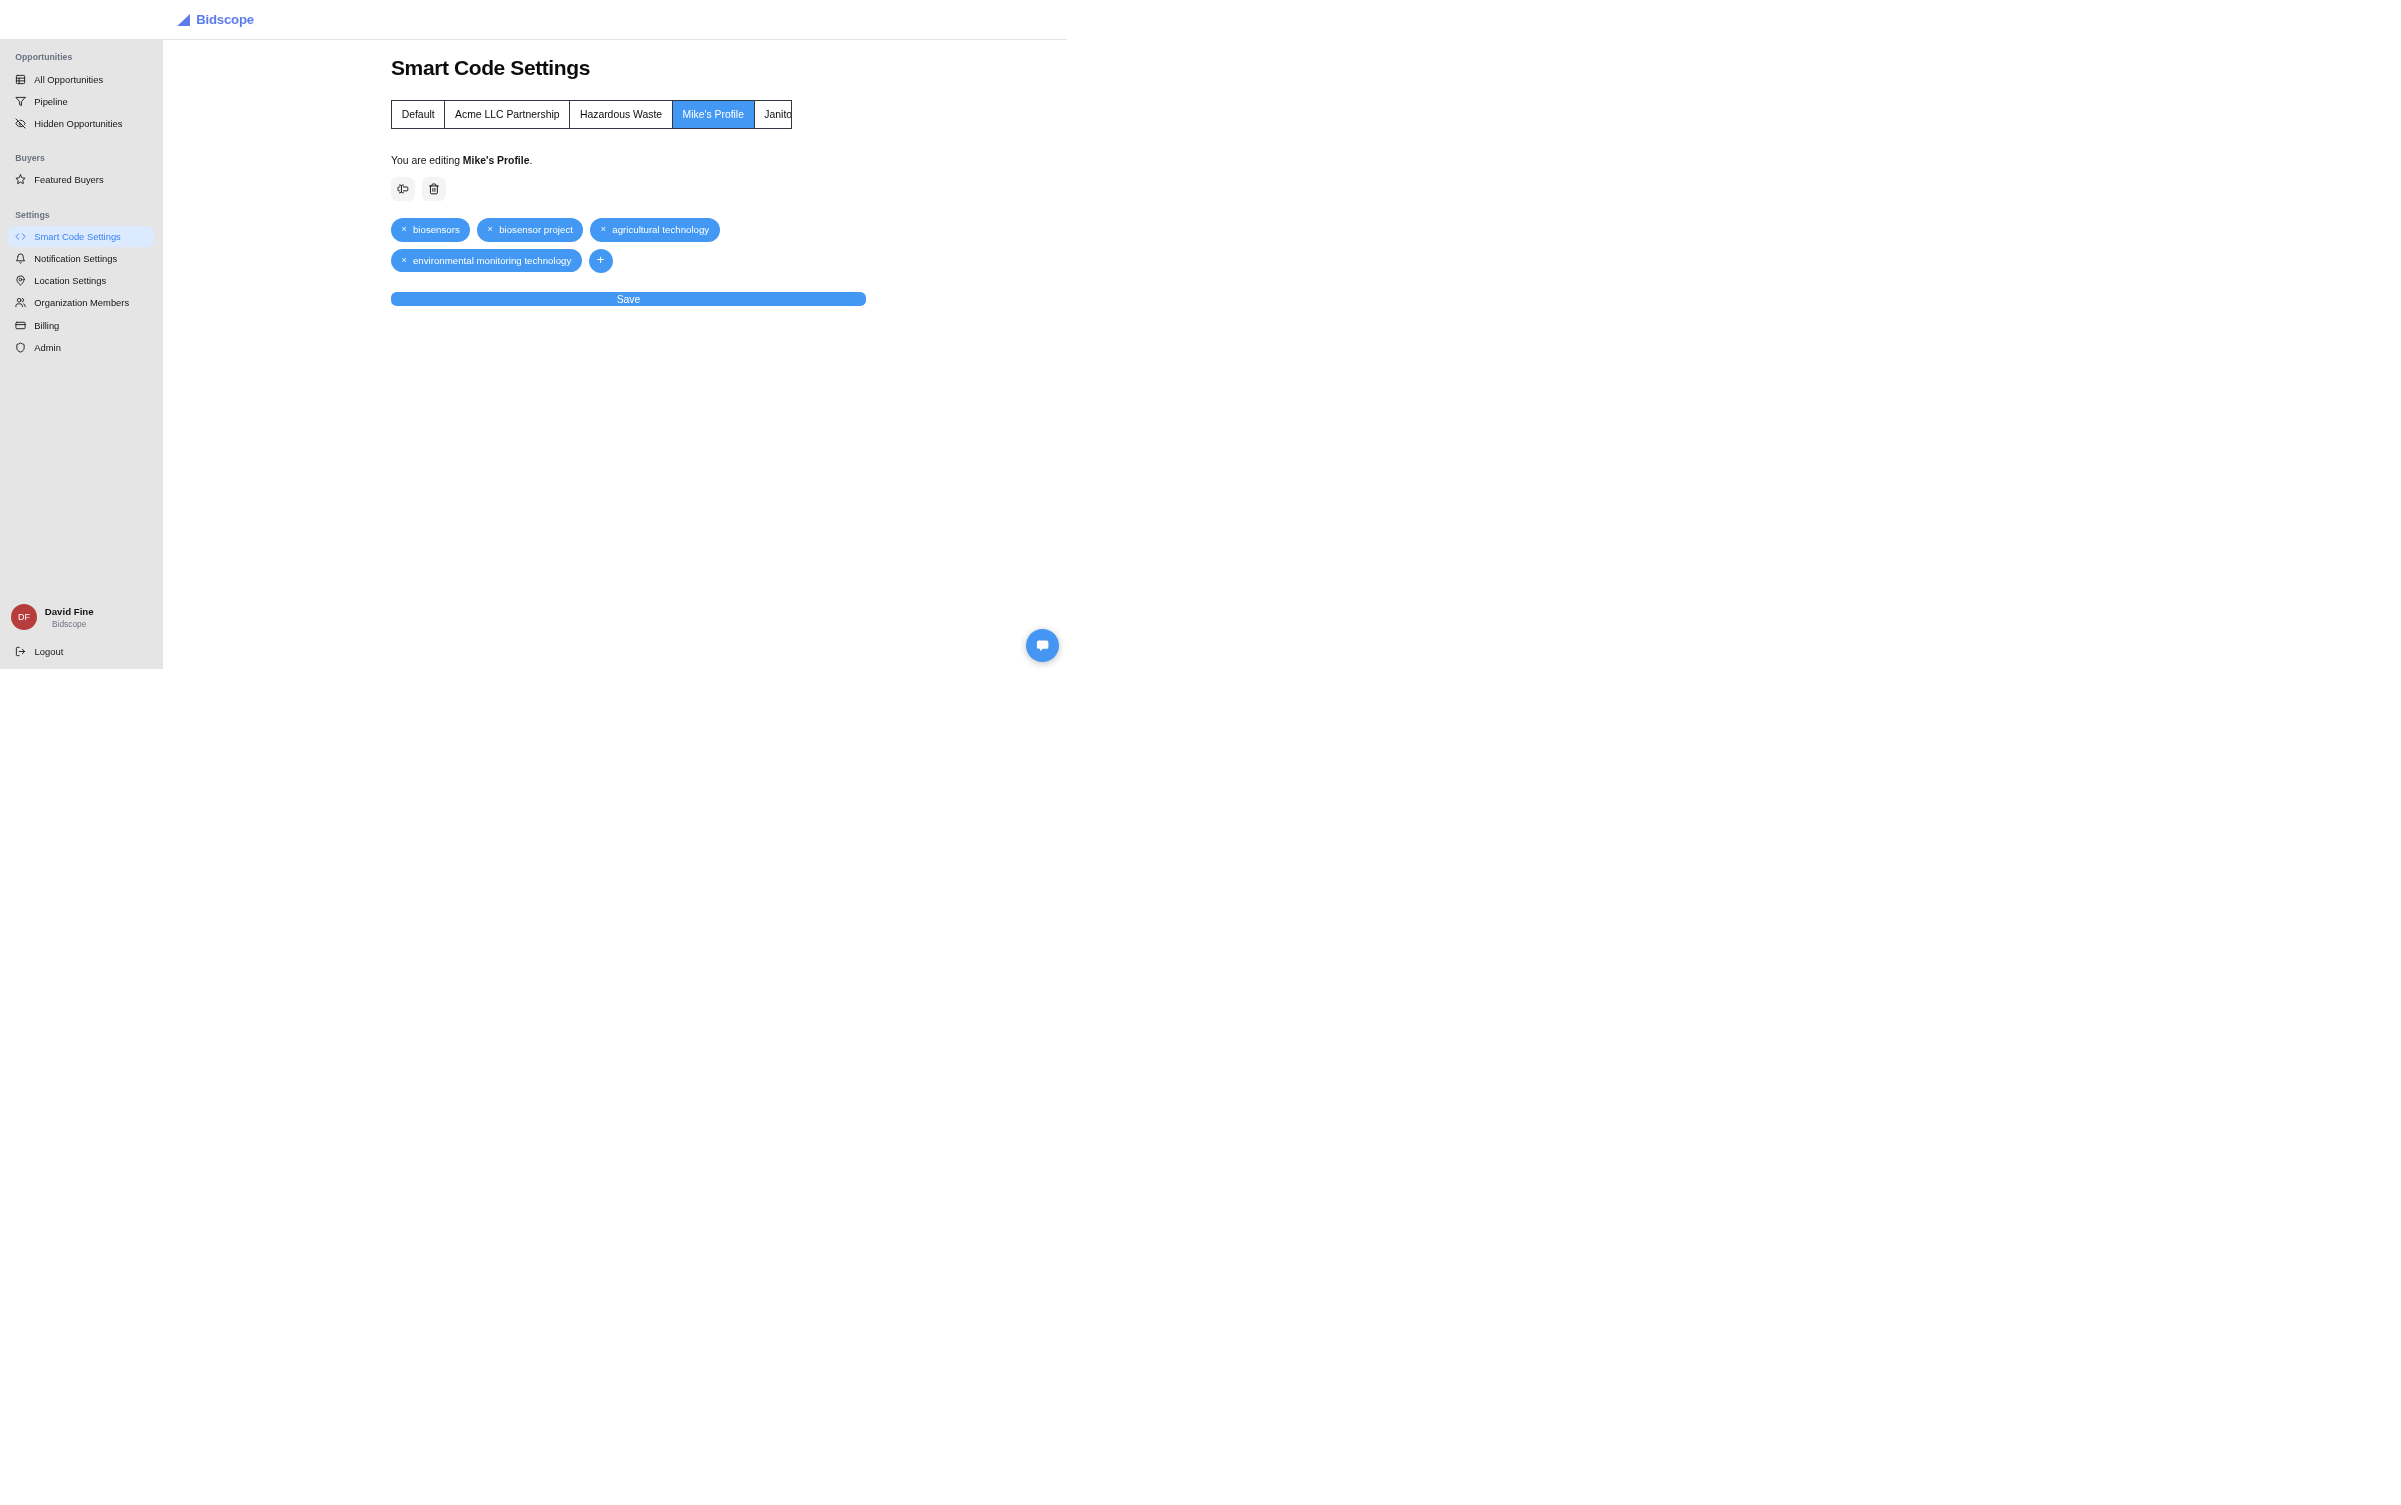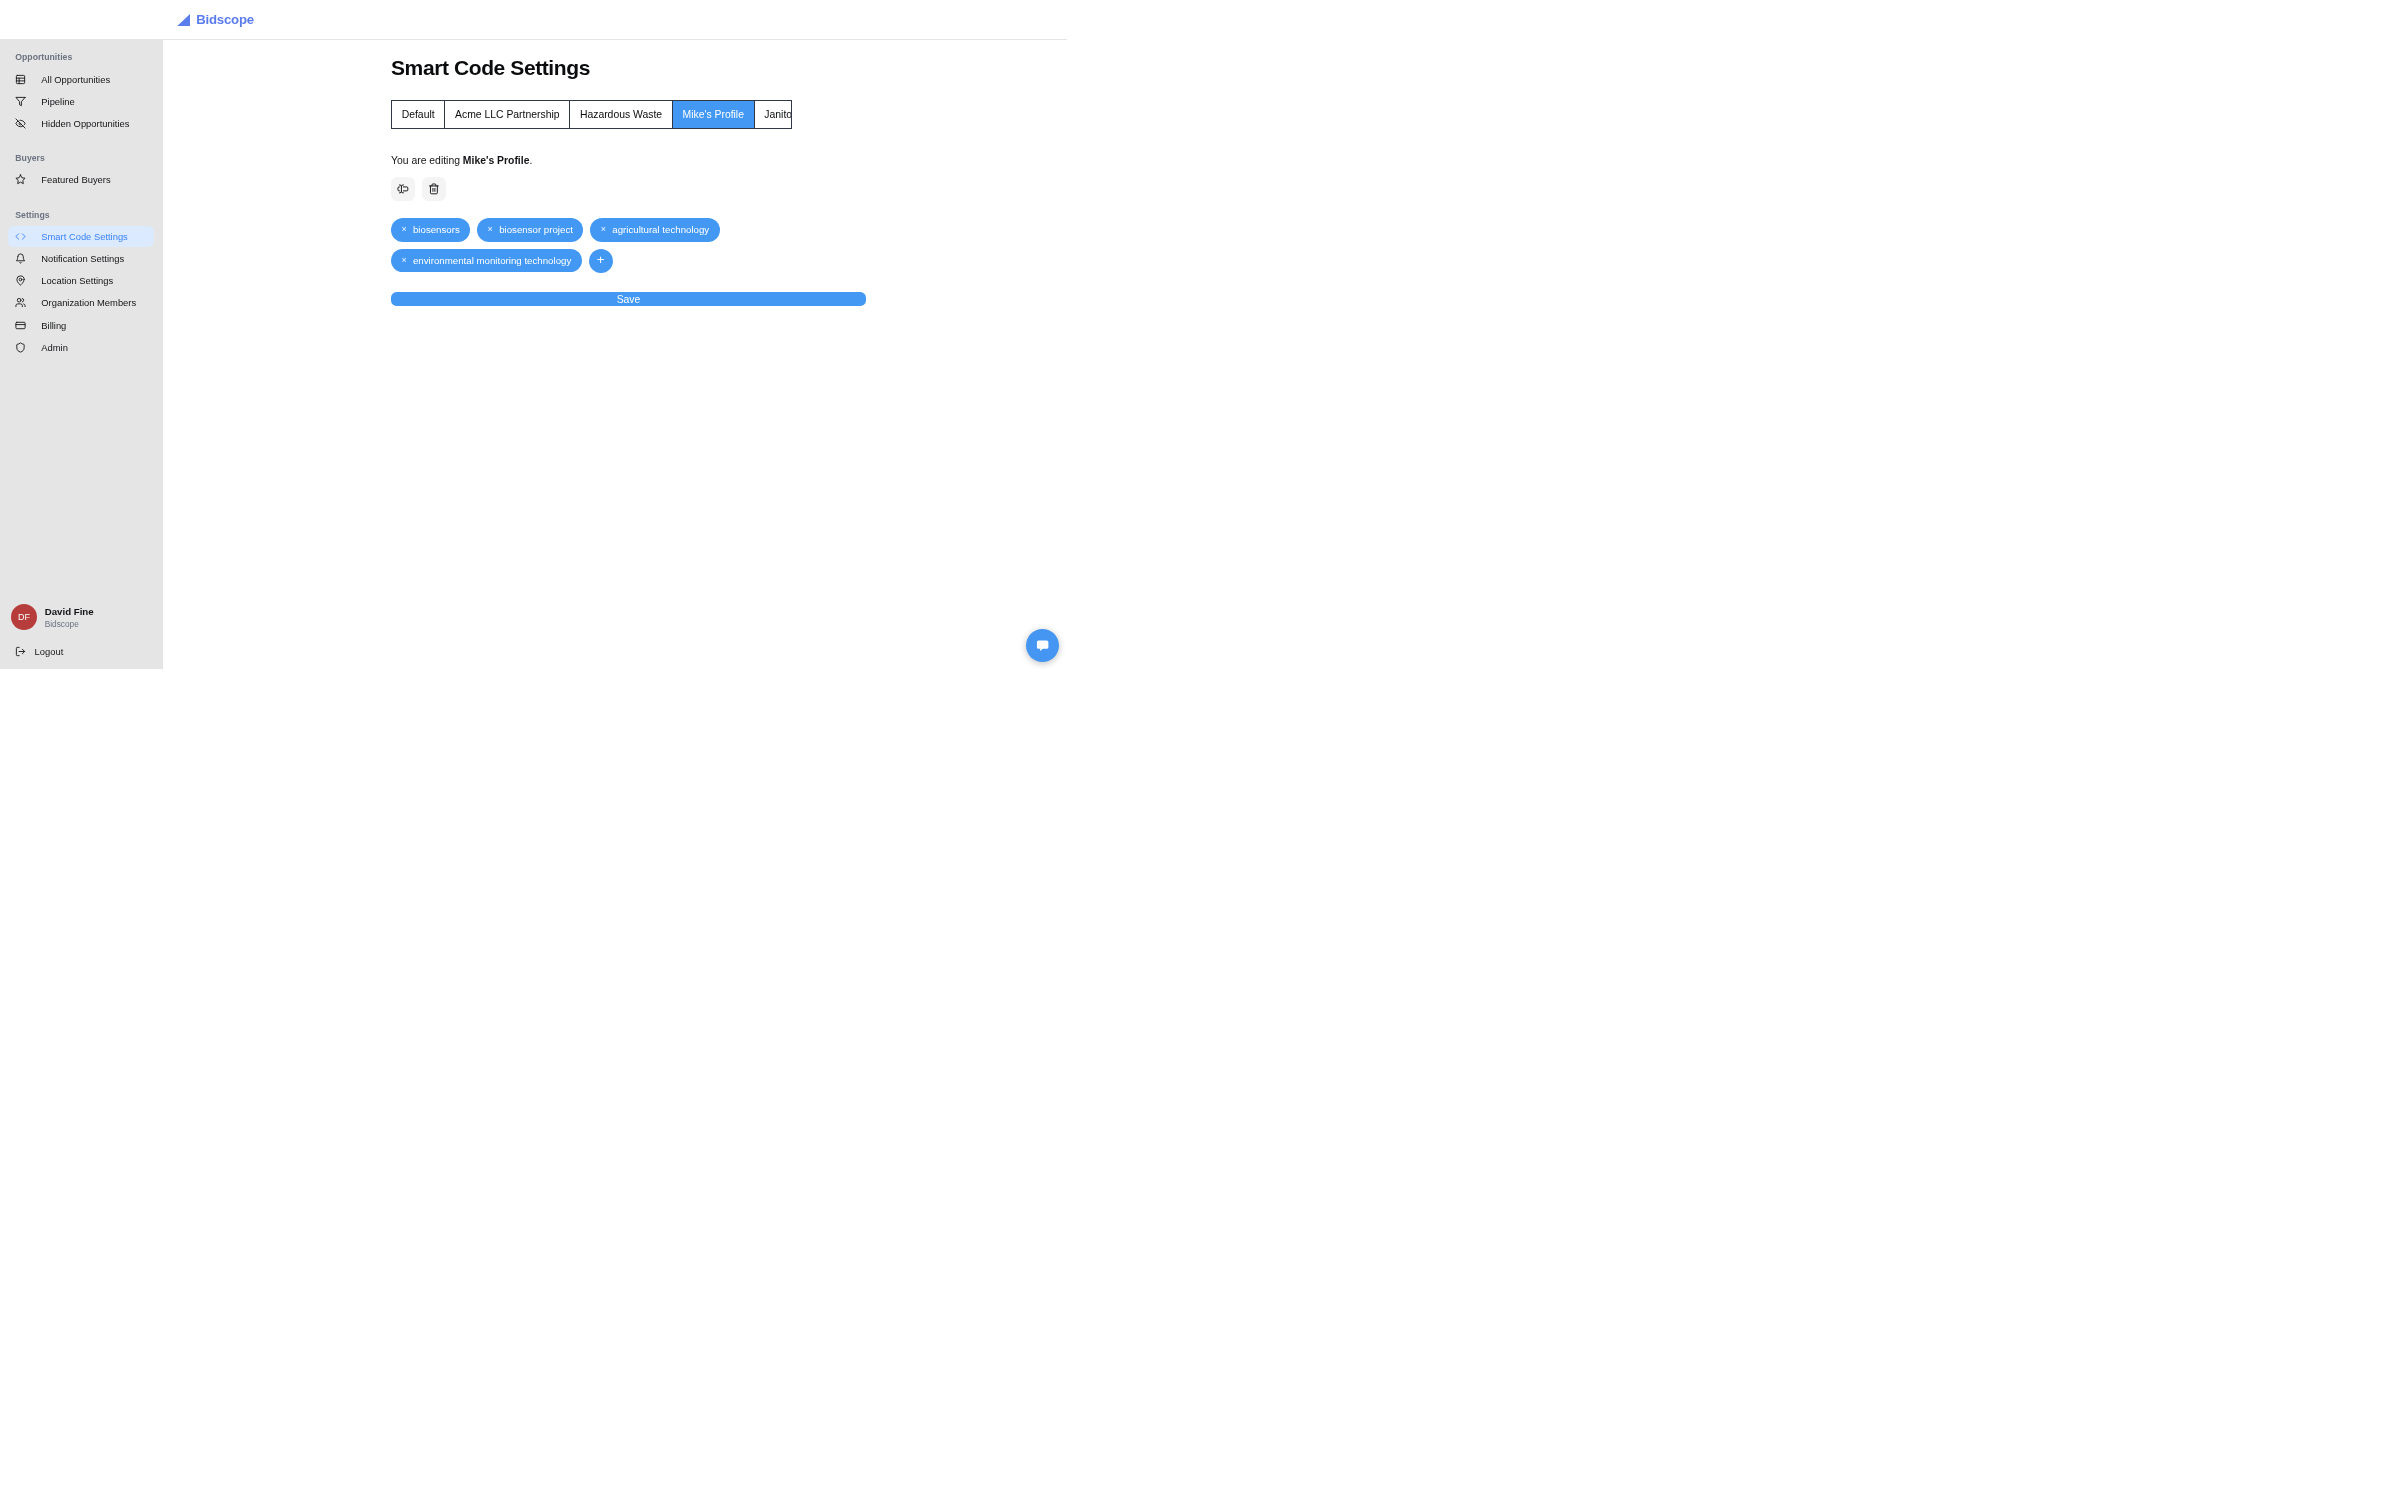--- a/index.html
+++ b/index.html
@@ -10,27 +10,27 @@
   
   .topbar { height:40px; flex:none; background:#fff; border-bottom:0.7px solid #e4e4e7; display:flex; align-items:center; }
   .logo { display:flex; align-items:center; gap:4.9px; margin-left:176px; }
   .logo-text { font-size:13.2px; font-weight:700; color:#5b7ceb; letter-spacing:-0.2px; }
 
   
   .body { flex:1; display:flex; min-height:0; }
   aside { width:163px; flex:none; background:#e5e5e5; border-right:0.7px solid #e4e4e7; display:flex; flex-direction:column; padding:8.3px 8.3px 11px; }
   .section-label { font-size:8.7px; font-weight:700; color:#6b7280; padding:0 7px; margin:4.2px 0 6.3px; }
   .section-label.later { margin-top:18px; }
-  .nav-item { display:flex; align-items:center; gap:15px; padding:4.9px 7px; border-radius:5.6px; font-size:9.4px; color:#131417; cursor:pointer; margin-bottom:1.4px; }
+  .nav-item { display:flex; align-items:center; gap:8px; padding:4.9px 7px; border-radius:5.6px; font-size:9.4px; color:#131417; cursor:pointer; margin-bottom:1.4px; }
   .nav-item svg { flex:none; }
   .nav-item.active { background:#dbeafe; color:#3b82f6; font-weight:500; }
   .nav-item.active svg { stroke:#3b82f6; }
   aside svg { stroke:#18181b; }
 
-  .user-area { margin-top:auto; border-top:0.7px solid #e4e4e7; padding:9.7px 2.8px 0; }
+  .user-area { margin-top:auto; border-top:0.7px solid #e4e4e7; padding:9.7px 2.8px 0;text-align:center; }
   .user-row { display:flex; align-items:center; gap:7.6px; }
   .avatar { width:26px; height:26px; border-radius:50%; background:#b73c3c; color:#fff; font-size:9px; font-weight:500; display:flex; align-items:center; justify-content:center; }
   .user-name { font-size:9.7px; font-weight:700; color:#131417; }
   .user-org { font-size:8.3px; color:#6b7280; margin-top:1.4px; }
   .logout { display:flex; align-items:center; gap:8.3px; font-size:9.4px; margin:15.3px 0 1.4px; padding:0 4.2px; cursor:pointer; }
 
   
   main { flex:1; background:#fff; overflow:hidden; }
   .content { margin-left:228px; width:475px; }
   .page-title { margin-top:16px; font-size:21px; font-weight:800; letter-spacing:-0.4px; color:#0b0c0e; }

